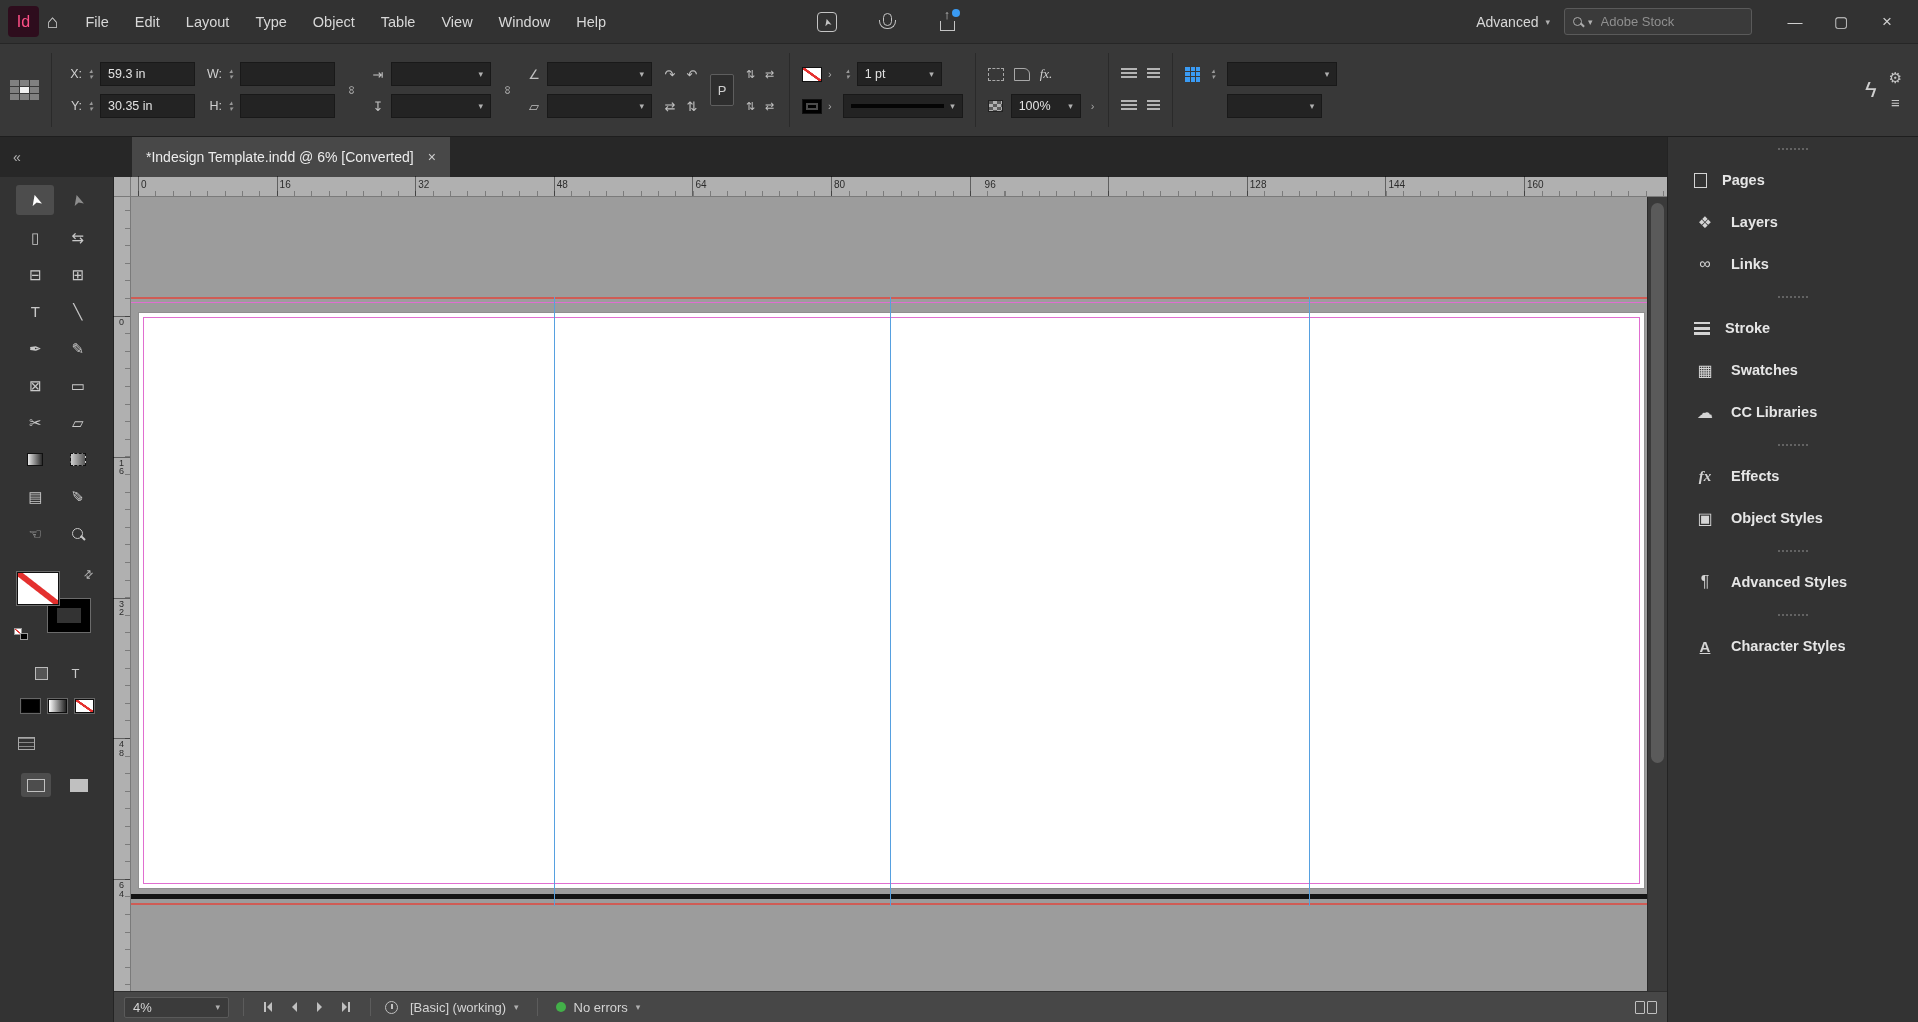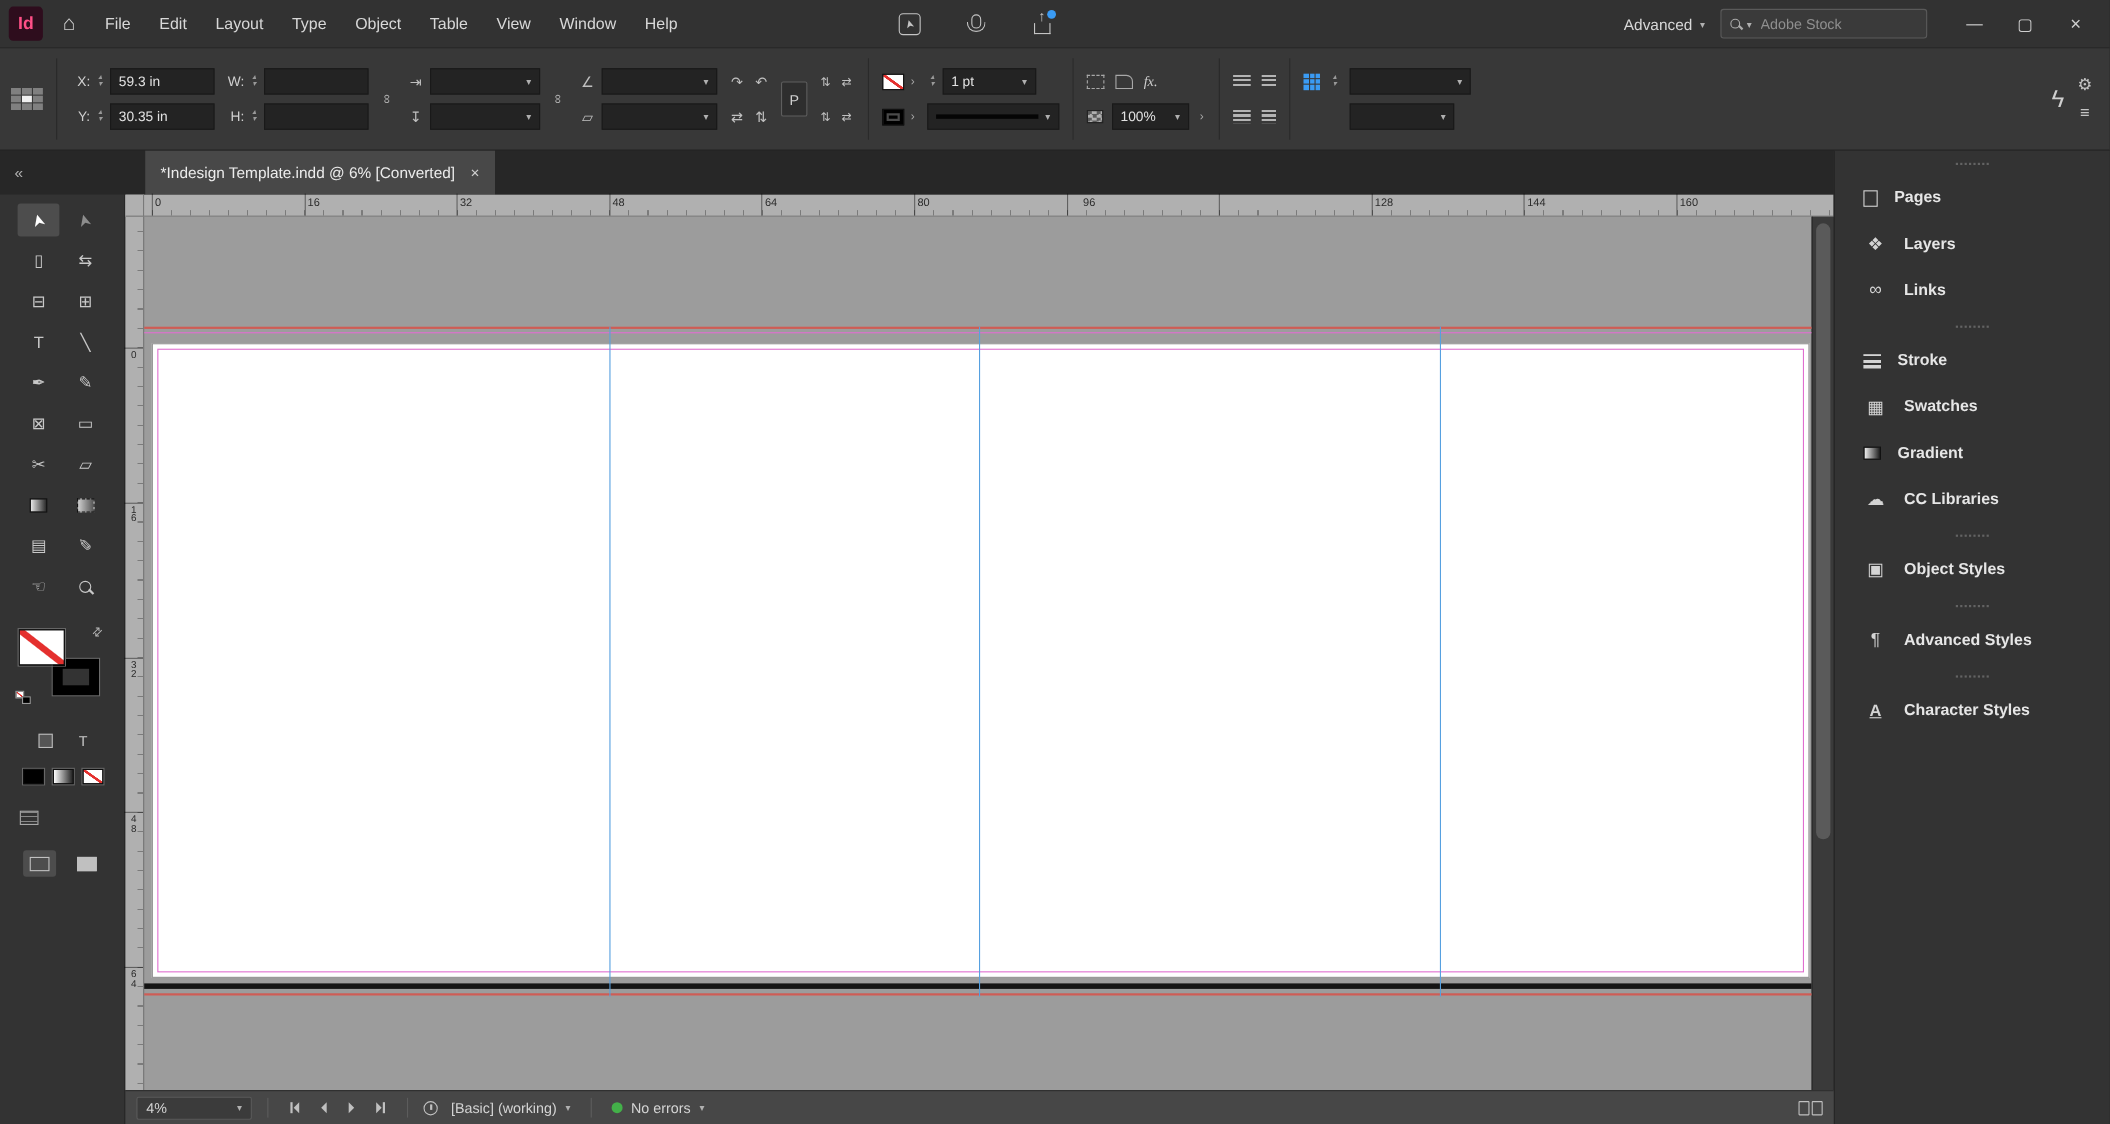--- a/index.html
+++ b/index.html
@@ -1,21 +1,21 @@
 <!DOCTYPE html>
 <html style="--accent: #3a9bf4; --none-red: #e4302e; --margin-pink: #e06ed0; --guide-blue: #56a0e0; --bleed-red: #cf5c55; --ok-green: #43b049;"><head>
 <meta charset="utf-8">
 <style>
   html,body{margin:0;padding:0;background:#1e1e1e;}
   *{box-sizing:border-box;font-family:"Liberation Sans",sans-serif;-webkit-font-smoothing:antialiased;}
   #app{position:relative;width:1918px;height:1022px;background:#333;overflow:hidden;color:#d6d6d6;}
 
   
   #menubar{position:absolute;top:0;left:0;width:1918px;height:44px;background:#323232;border-bottom:1px solid #262626;display:flex;align-items:center;padding:0 8px;}
-  .app-logo{width:31px;height:31px;border-radius:4px;background:#2e0d1d;color:#ff4f87;font-weight:bold;font-size:16px;display:flex;align-items:center;justify-content:center;margin-right:18px;}
+  .app-logo{width:31px;height:31px;border-radius:4px;background:#2e0d1d;color:#ff4f87;font-weight:normal;font-size:16px;display:flex;align-items:center;justify-content:center;margin-right:8px;}
   .home-icon{font-size:19px;color:#cfcfcf;margin-right:14px;cursor:default;}
   #menus{display:flex;align-items:center;height:100%;}
   .menu-item{padding:6px 13px;font-size:14.5px;color:#d8d8d8;height:100%;display:flex;align-items:center;cursor:default;}
   .mb-center{position:absolute;left:810px;top:0;height:44px;display:flex;align-items:center;gap:26px;}
   .mb-iconbtn{width:34px;height:30px;display:flex;align-items:center;justify-content:center;position:relative;}
   .pointer-box{width:20px;height:20px;border:1.5px solid #c4c4c4;border-radius:4px;display:flex;align-items:center;justify-content:center;}
   .pointer-box span{font-size:10px;color:#c4c4c4;display:inline-block;transform:rotate(-105deg);}
   .mic-icon{position:relative;width:9px;height:13px;border:1.5px solid #c4c4c4;border-radius:5px;margin-top:-5px;}
   .mic-icon::after{content:"";position:absolute;left:-5px;top:6px;width:15px;height:8px;border:1.5px solid #c4c4c4;border-top:none;border-radius:0 0 8px 8px;}
   .share-box{position:relative;width:15px;height:10px;border:1.5px solid #c4c4c4;border-top:none;margin-top:8px;}
@@ -643,30 +643,30 @@
           <div class="panel-grip"></div>
           <div class="panel-item">
             <span class="panel-icon ic-stroke"></span>
             <span class="panel-label">Stroke</span>
           </div>
           <div class="panel-item">
             <span class="panel-icon">▦</span>
             <span class="panel-label">Swatches</span>
           </div>
           <div class="panel-item">
-            <span class="panel-icon ic-gradient"></span>
-            <span class="panel-label">Gradient</span>
-          </div>
-          <div class="panel-item">
             <span class="panel-icon">☁</span>
             <span class="panel-label">CC Libraries</span>
           </div>
         </div>
         <div class="panel-group">
           <div class="panel-grip"></div>
+          <div class="panel-item">
+            <span class="panel-icon ic-fx">fx</span>
+            <span class="panel-label">Effects</span>
+          </div>
           <div class="panel-item">
             <span class="panel-icon">▣</span>
             <span class="panel-label">Object Styles</span>
           </div>
         </div>
         <div class="panel-group">
           <div class="panel-grip"></div>
           <div class="panel-item">
             <span class="panel-icon">¶</span>
             <span class="panel-label">Advanced Styles</span>

